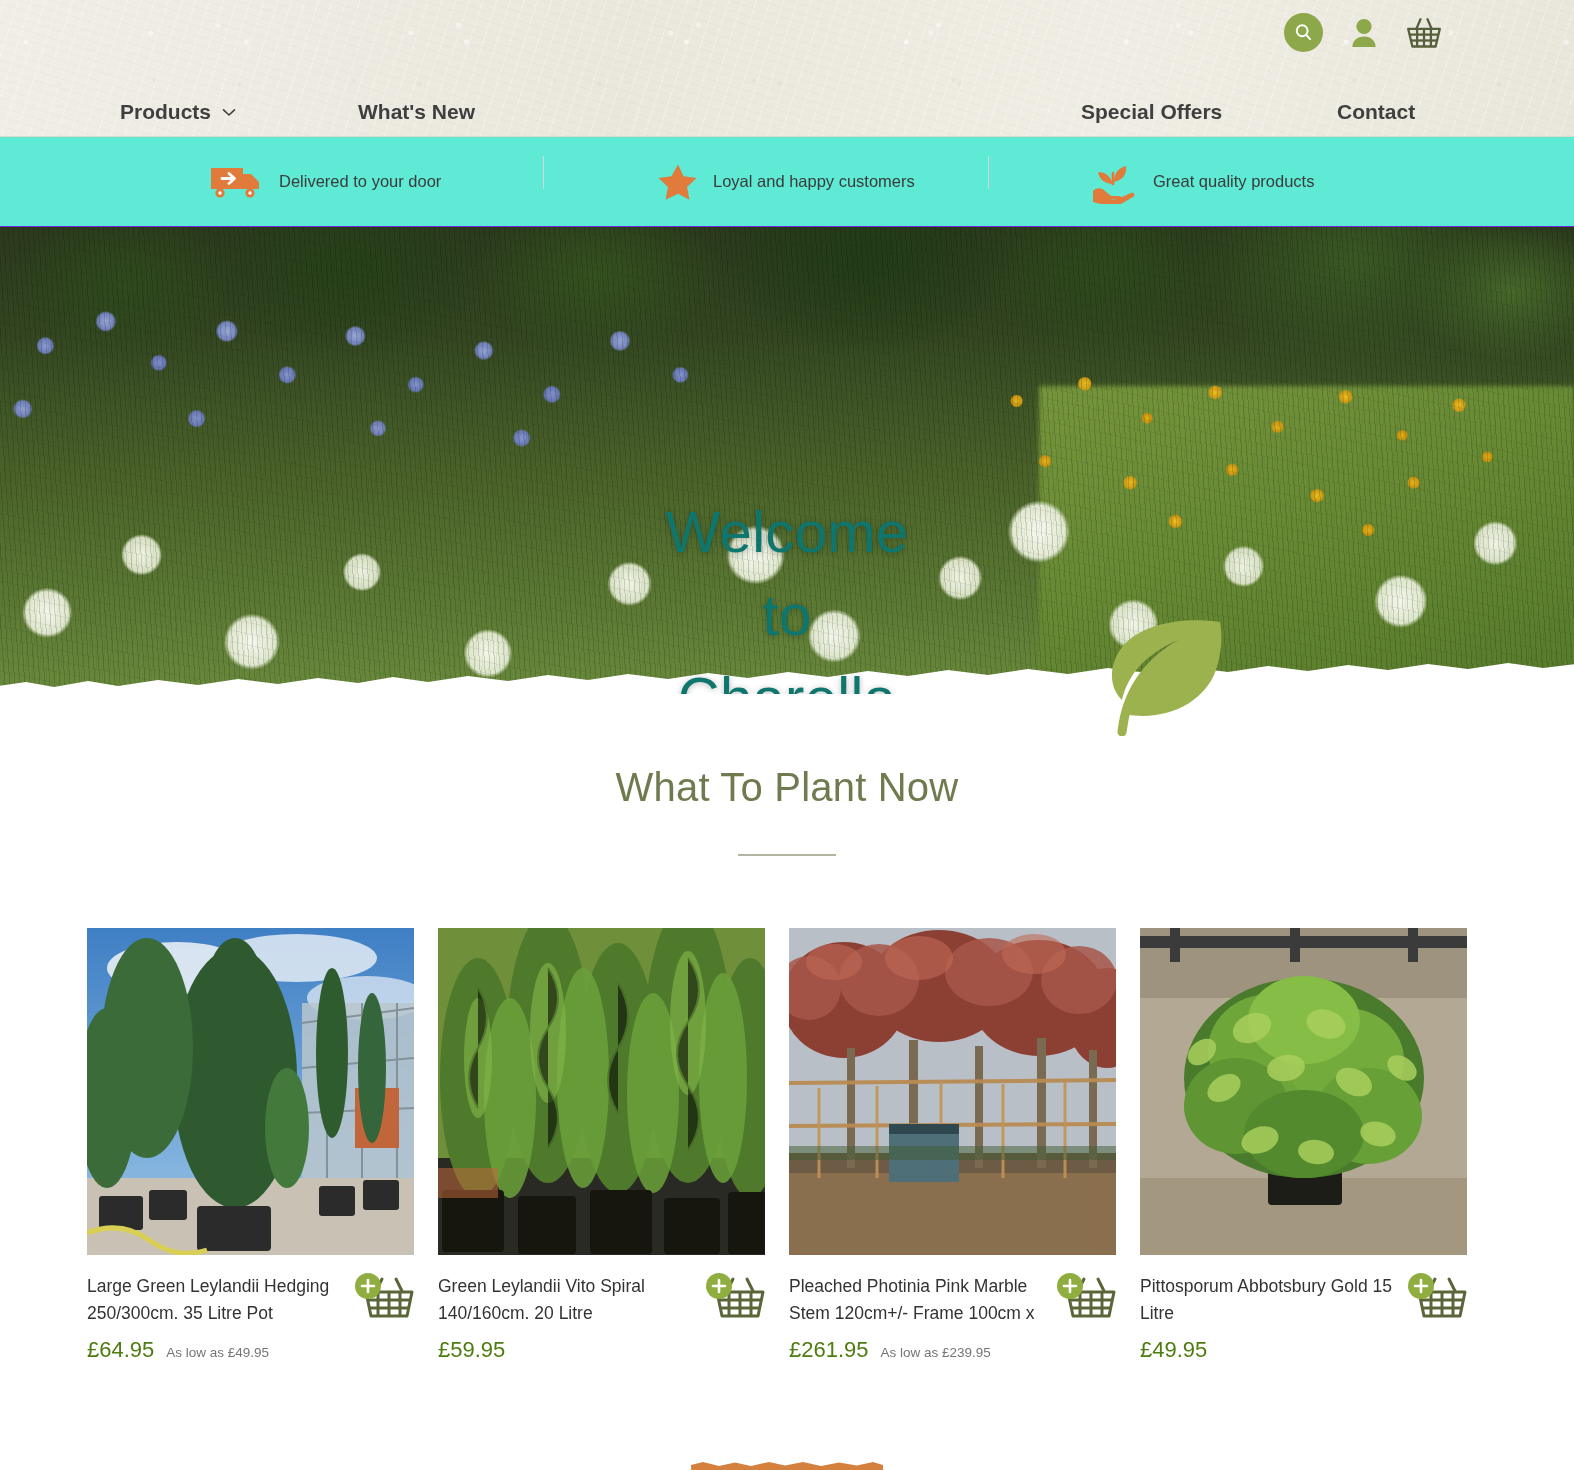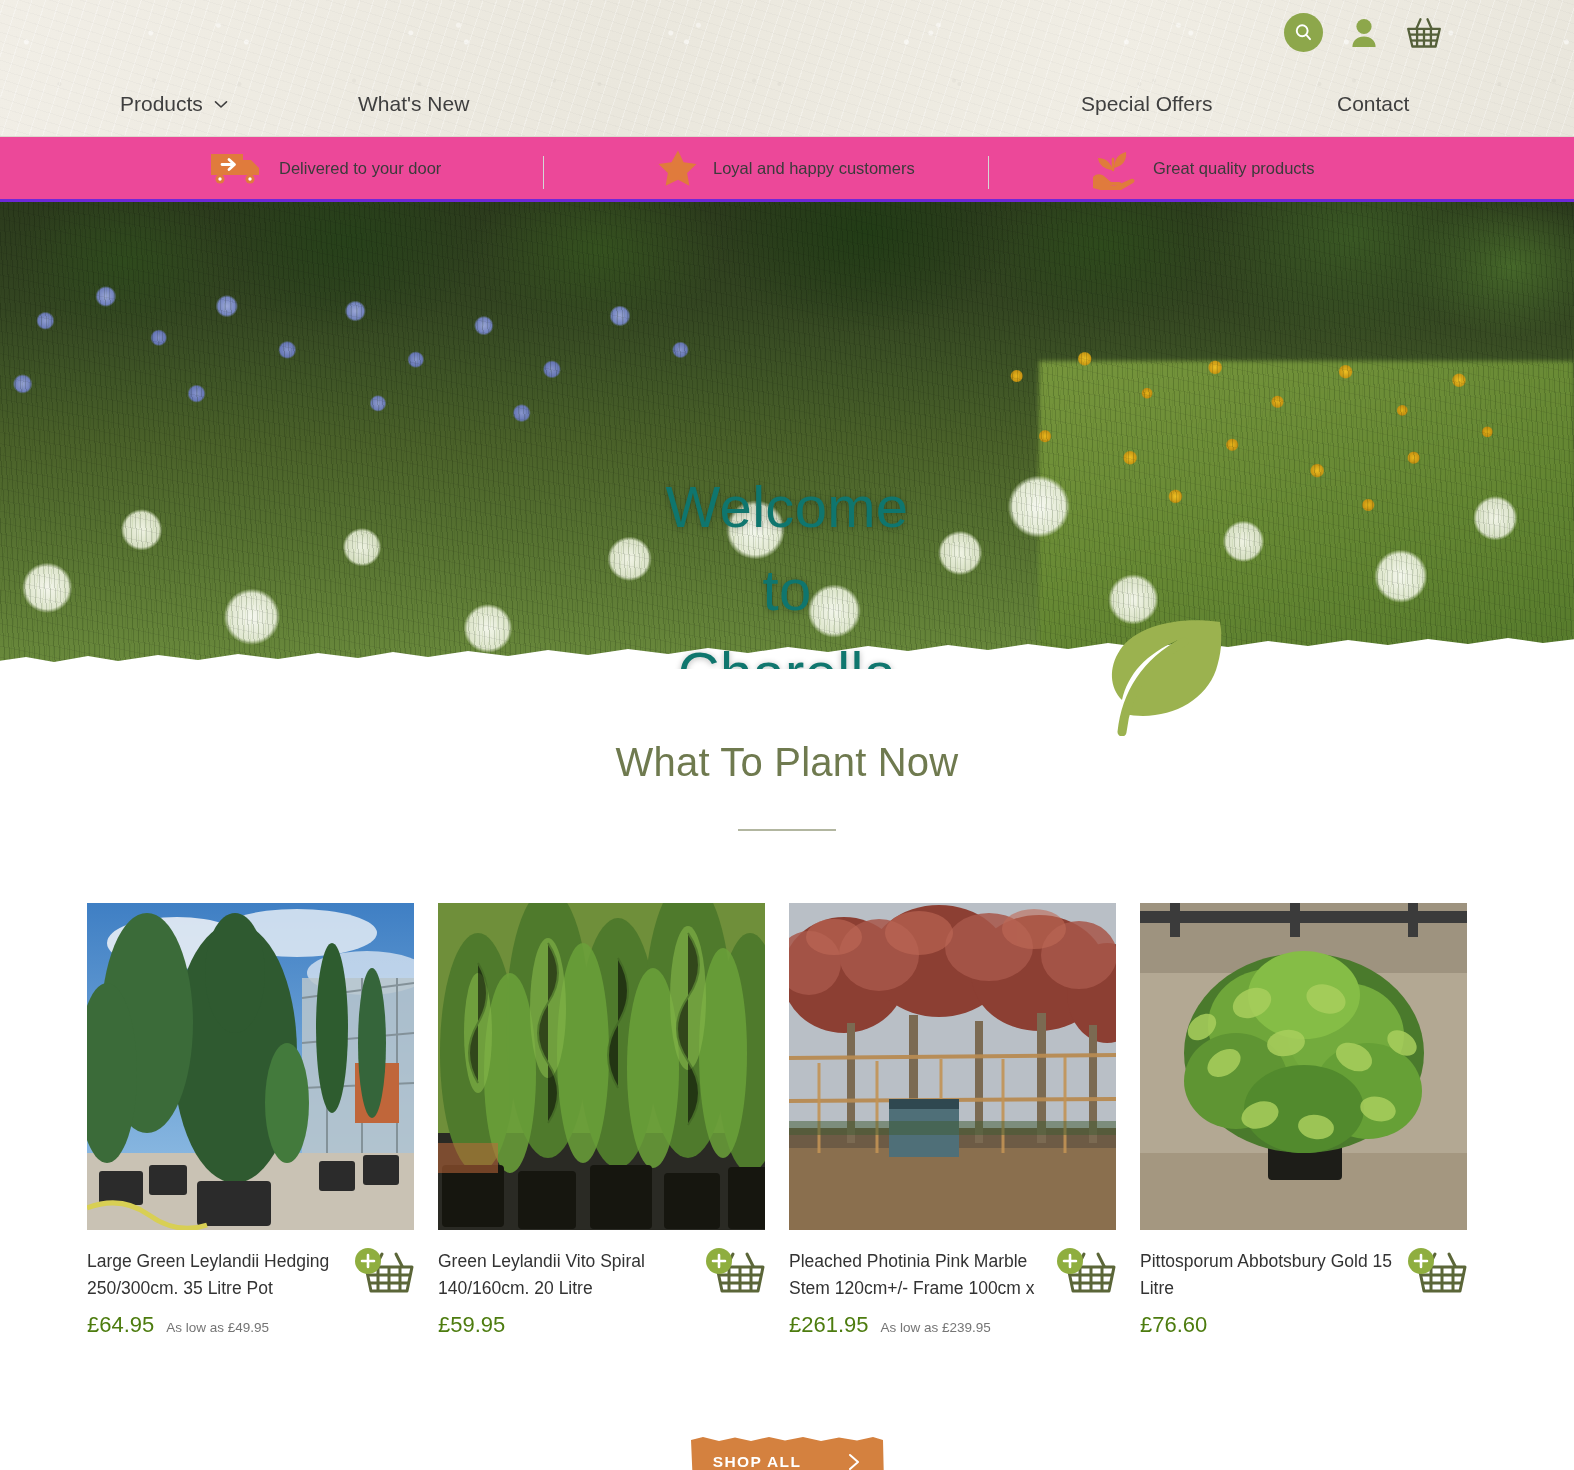--- a/index.html
+++ b/index.html
@@ -63,42 +63,42 @@
     letter-spacing: -0.5px;
     color: #5e7030;
     line-height: 1;
   }
   .logo-leaf {
     position: absolute;
     right: 58px; top: -17px;
     width: 30px; height: 26px;
     transform: rotate(-18deg);
   }
-  .nav { position: absolute; top: 4px; left: 0; right: 0; height: 137px; z-index: 2; }
+  .nav { position: absolute; top: 12px; left: 0; right: 0; height: 137px; z-index: 2; font-weight: bold; }
   .nav-item {
     position: absolute;
     top: 88px;
     font-size: 21px;
     color: #3f3f3f;
     cursor: pointer;
     white-space: nowrap;
     display: flex; align-items: center; gap: 11px;
   }
   .nav-products { left: 120px; }
   .nav-whatsnew { left: 358px; }
   .nav-offers   { left: 1081px; }
   .nav-contact  { left: 1337px; }
   .chev { width: 14px; height: 9px; display: inline-block; }
 
   
   .usp-bar {
     position: relative;
-    width: 100%; height: 65px;
-    background: #ec4899;
-    border-bottom: 3px solid #6d28d9;
+    width: 100%; height: 90px;
+    background: #5eead4;
+    border-bottom: 1px solid #6d28d9;
     display: flex; align-items: center;
   }
   .usp {
     display: flex; align-items: center; gap: 14px;
     position: absolute;
   }
   .usp:nth-child(1) { left: 209px; }
   .usp:nth-child(2) { left: 657px; }
   .usp:nth-child(3) { left: 1089px; }
   .usp-label { font-size: 16.5px; color: #3b3b3b; white-space: nowrap; }
@@ -668,21 +668,21 @@
             <ellipse cx="120" cy="212" rx="19" ry="13" transform="rotate(-18 120 212)"></ellipse>
             <ellipse cx="176" cy="224" rx="18" ry="12" transform="rotate(8 176 224)"></ellipse>
             <ellipse cx="262" cy="140" rx="16" ry="11" transform="rotate(34 262 140)"></ellipse>
             <ellipse cx="62" cy="124" rx="16" ry="11" transform="rotate(-40 62 124)"></ellipse>
           </g>
         </svg>
       </div>
       <div class="card-body">
         <div class="card-name">Pittosporum Abbotsbury Gold 15 Litre</div>
         <div class="card-price-row">
-          <span class="card-price">£76.60</span>
+          <span class="card-price">£49.95</span>
           <span class="card-aslow"></span>
         </div>
         <a class="cart-btn">
           <svg width="62" height="52" viewBox="0 0 62 52">
             <g fill="none" stroke="#5b6638" stroke-width="3">
               <path d="M24 20 L30 8" stroke-linecap="round"></path>
               <path d="M50 20 L44 8" stroke-linecap="round"></path>
               <path d="M14 21 H60 L55 45 H19 Z" stroke-linejoin="round"></path>
               <line x1="15.5" y1="29" x2="58.5" y2="29"></line>
               <line x1="17" y1="37" x2="57" y2="37"></line>

